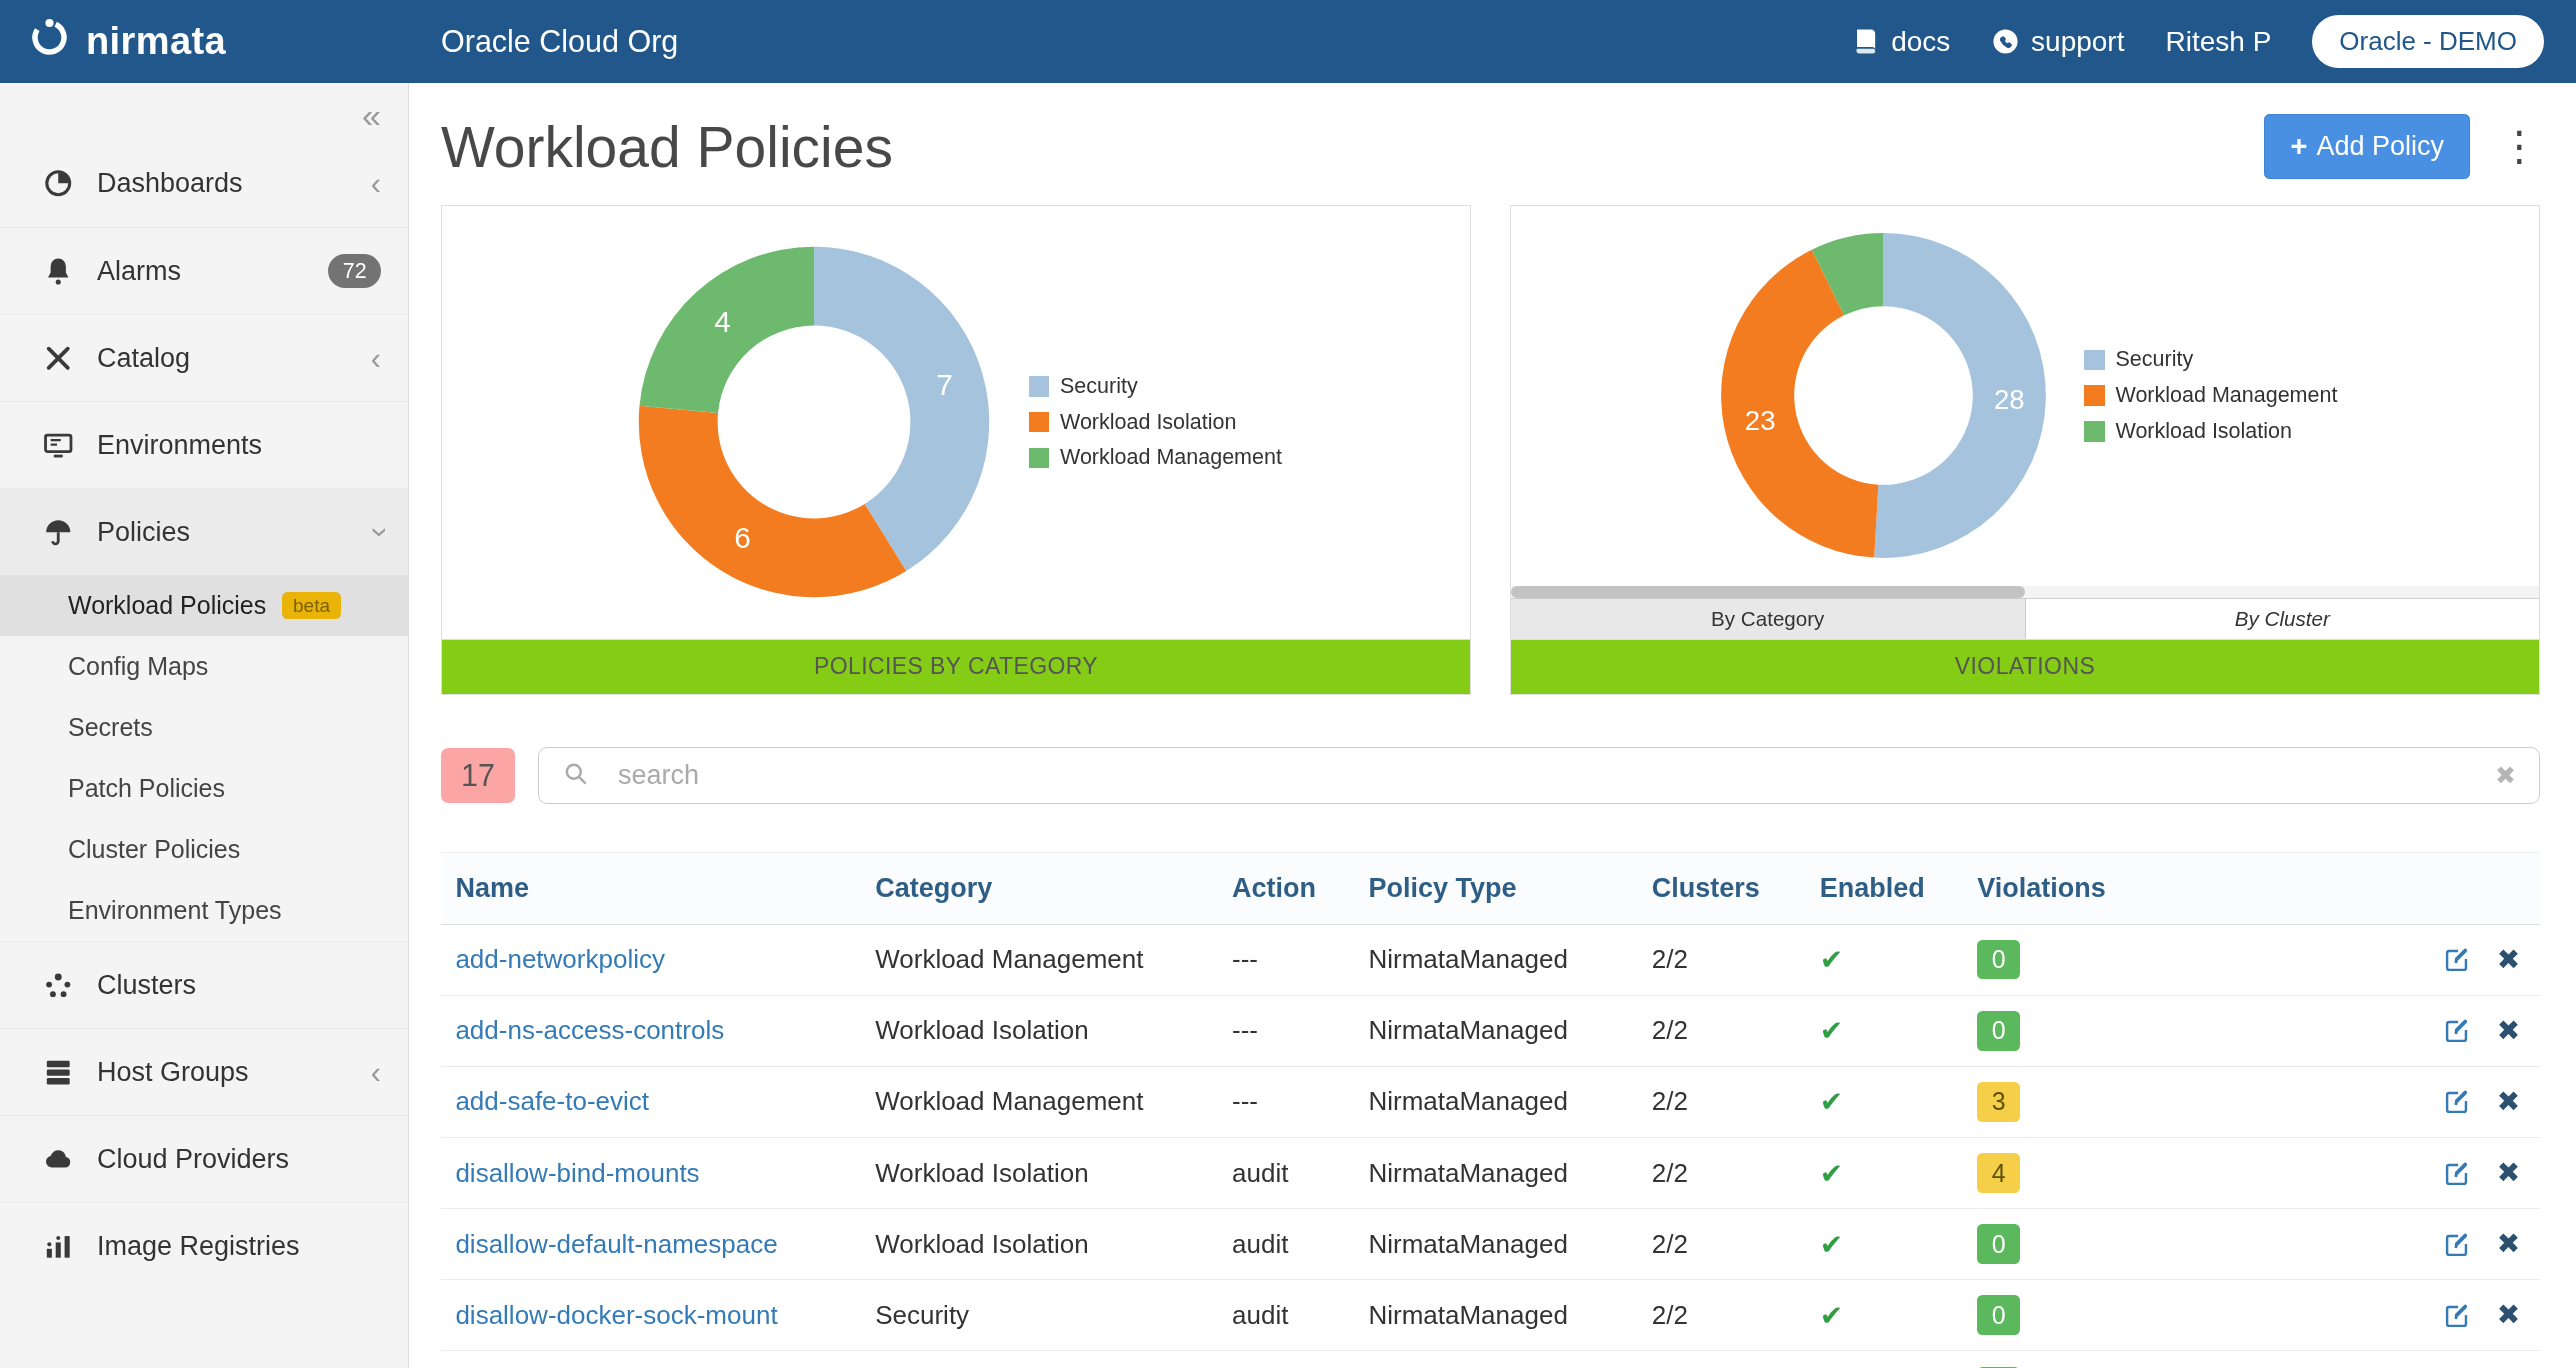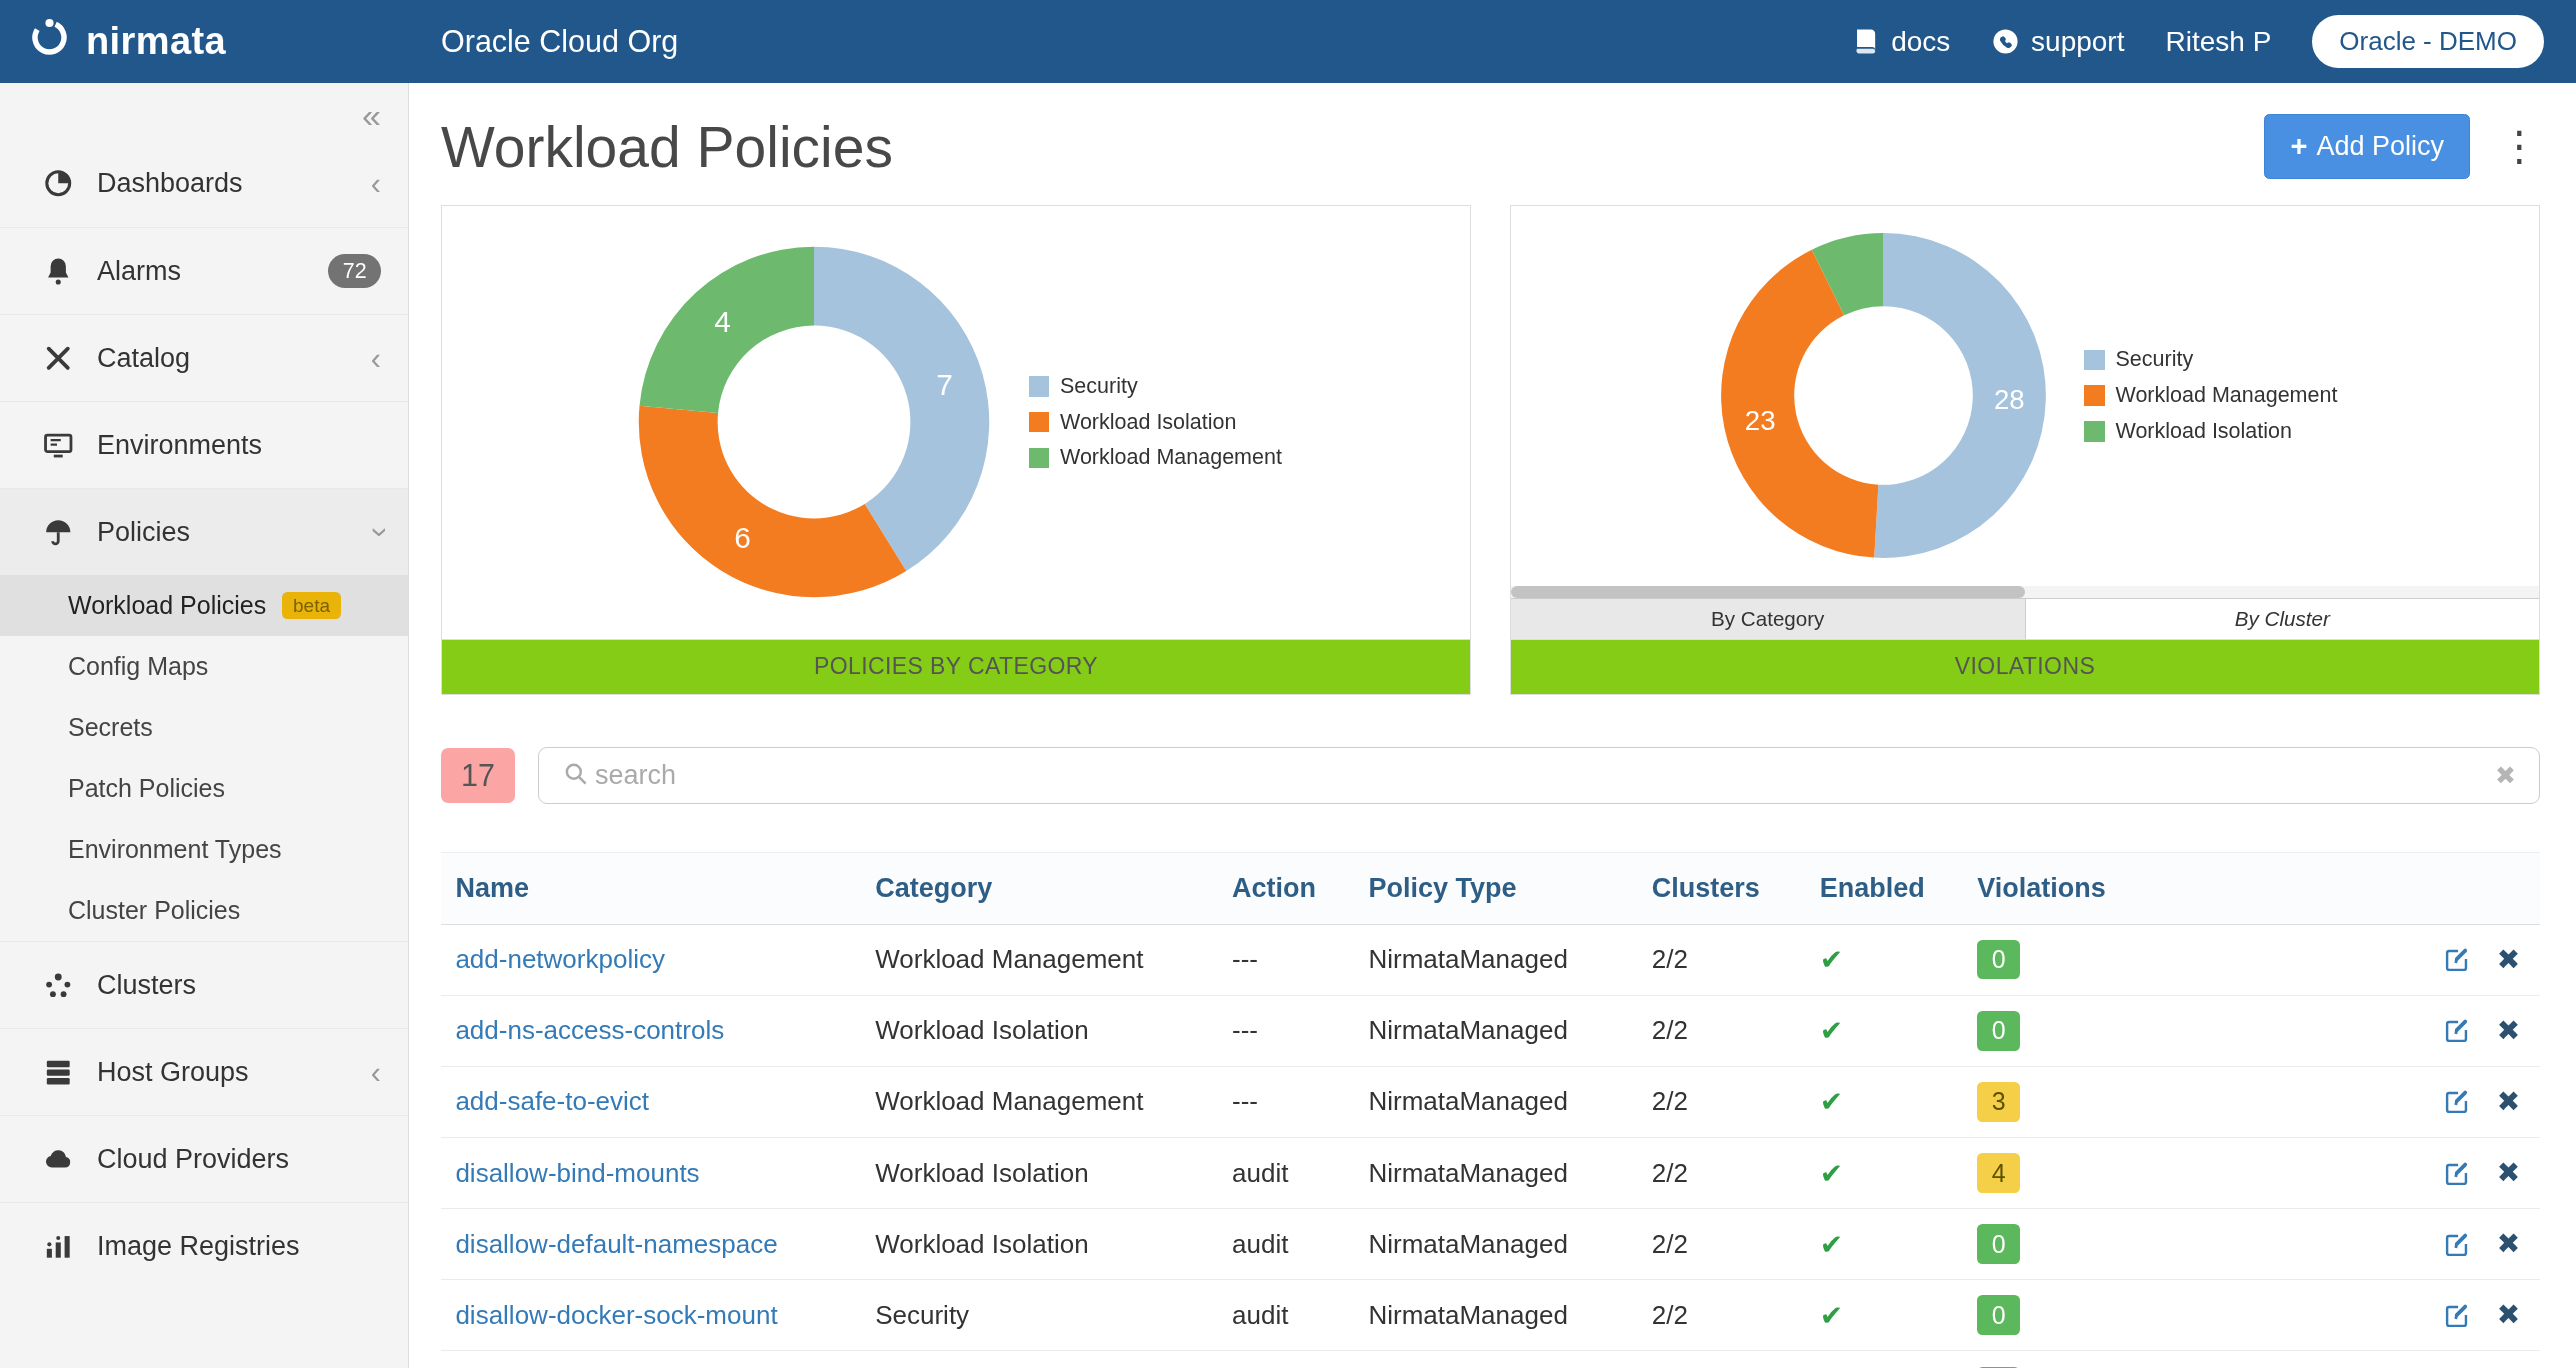--- a/index.html
+++ b/index.html
@@ -65,21 +65,21 @@
   .tab { flex:1; text-align:center; font-size:20.6px; color:#333; padding:8px 0; background:#fff;
          border-right:0.9px solid #ccc; cursor:pointer; }
   .tab:last-child { border-right:none;font-style:italic; }
   .tab.active { background:#e8e8e8; }
   .card-footer { background:#84cc16; border-top:0.9px solid #ddd; text-align:center; padding:13.5px 0;
                  font-size:23px; color:#555; letter-spacing:0.4px; }
 
   
   .search-row { display:flex; align-items:center; gap:23px; margin-top:52px; }
   .count-box { background:#fca5a5; border-radius:7.2px; padding:10px 20px; font-size:30.5px; color:#555; }
-  .search-wrap { flex:1; display:flex; align-items:center; gap:6px; border:0.9px solid #ccc;
+  .search-wrap { flex:1; display:flex; align-items:center; gap:29px; border:0.9px solid #ccc;
                  border-radius:9px; height:57px; padding:0 23px; background:#fff; }
   .search-wrap svg { width:27px; height:27px; flex-shrink:0; }
   .search-wrap input { flex:1; border:none; outline:none; font-size:27px; color:#333;
                        background:transparent; font-family:inherit; }
   .search-wrap input::placeholder { color:#aaa; }
   .clear-ic { color:#b5b5b5; font-size:25px; cursor:pointer; }
 
   
   table.policies { width:100%; border-collapse:collapse; margin-top:48px; table-layout:fixed; }
   table.policies th { text-align:left; padding:20px 14.4px; color:#2e5e86; font-size:27px; font-weight:bold;
@@ -200,24 +200,24 @@
           <div class="sb-subitem">
             <span>Config Maps</span>
           </div>
           <div class="sb-subitem">
             <span>Secrets</span>
           </div>
           <div class="sb-subitem">
             <span>Patch Policies</span>
           </div>
           <div class="sb-subitem">
+            <span>Cluster Policies</span>
+          </div>
+          <div class="sb-subitem">
             <span>Environment Types</span>
-          </div>
-          <div class="sb-subitem">
-            <span>Cluster Policies</span>
           </div>
         </div>
         <div class="sb-item">
           <span class="sb-icon">
             <svg viewBox="0 0 24 24">
               <circle cx="12" cy="5.5" r="2.7"></circle>
               <circle cx="4.8" cy="11.5" r="2.3"></circle>
               <circle cx="19.2" cy="11.5" r="2.3"></circle>
               <circle cx="7.8" cy="19" r="2.3"></circle>
               <circle cx="16.2" cy="19" r="2.3"></circle>

